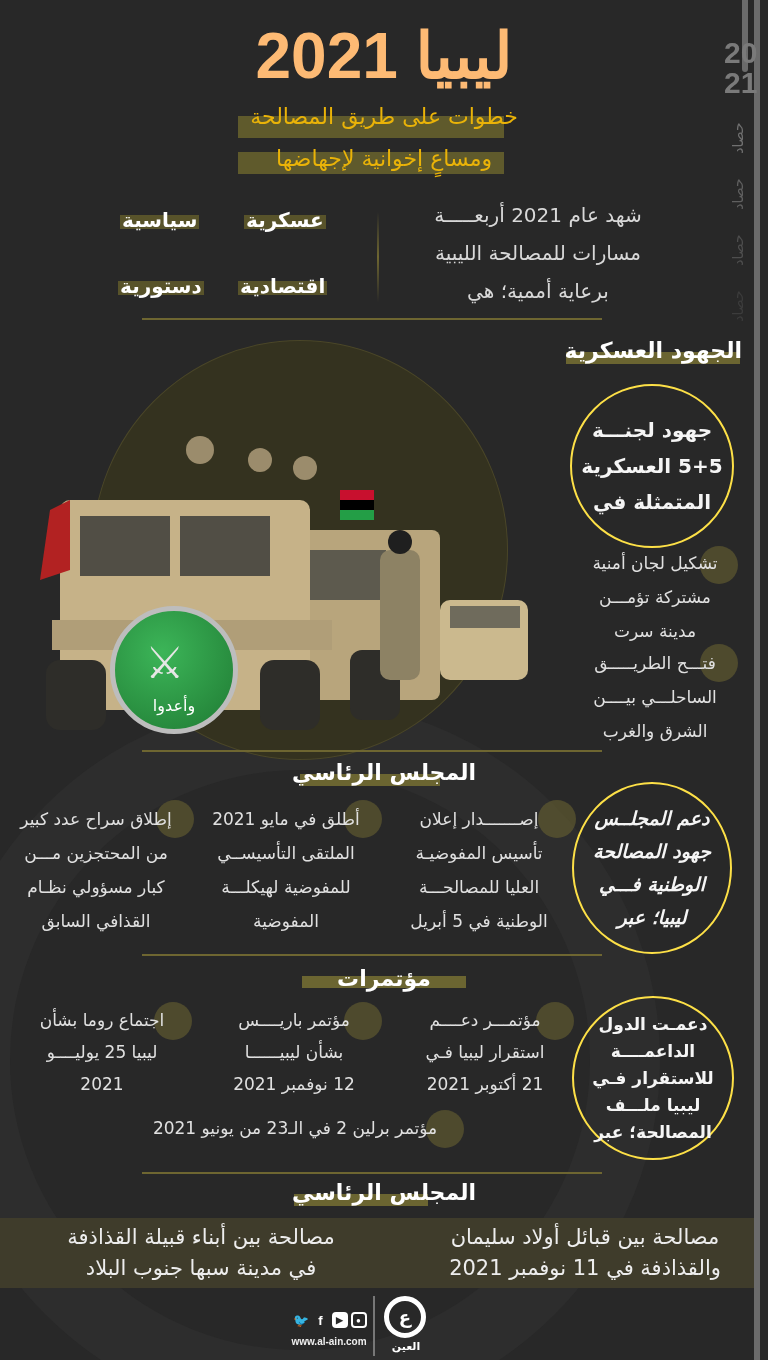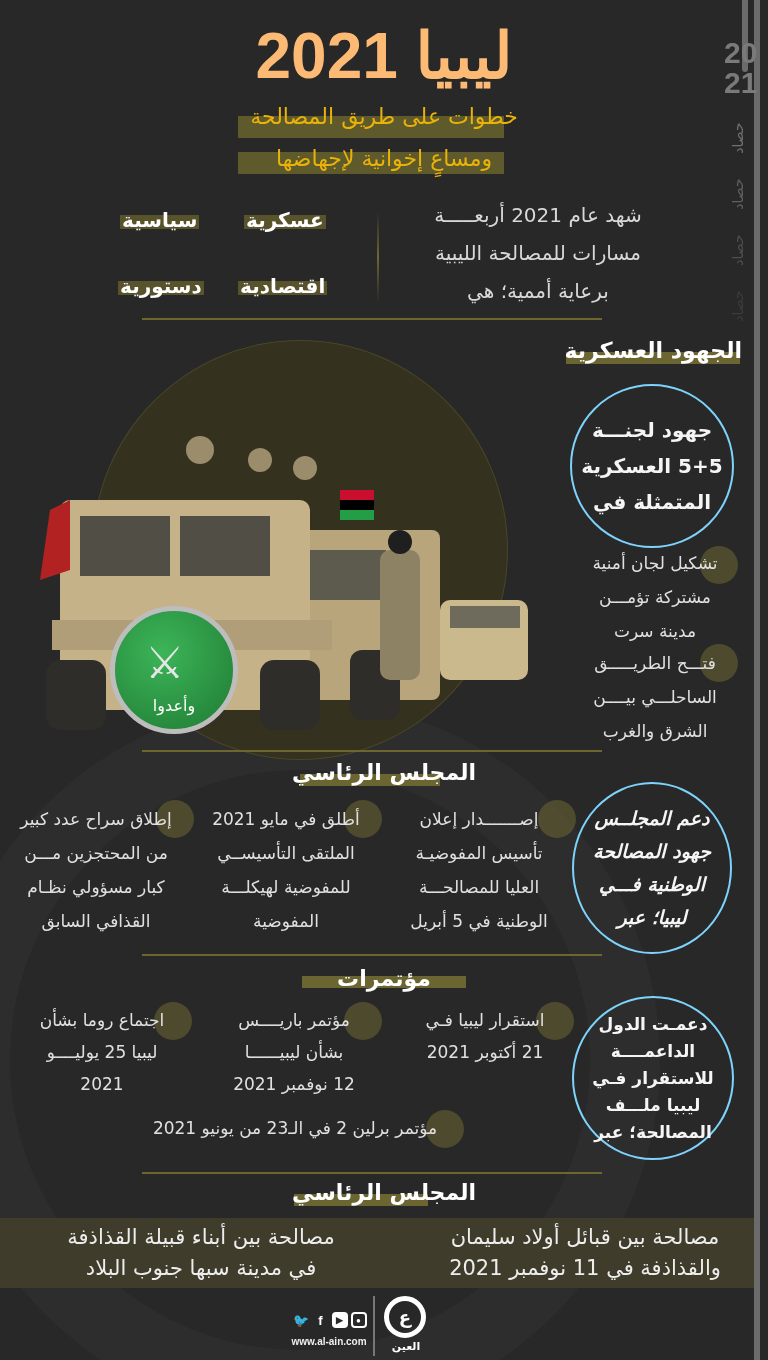--- a/index.html
+++ b/index.html
@@ -22,21 +22,21 @@
 
     .intro { position: absolute; left: 408px; top: 196px; width: 260px; text-align: center; font-size: 20px; line-height: 38px; color: #d8d8d8; }
     .vdiv { position: absolute; left: 377px; top: 212px; width: 2px; height: 90px; background: linear-gradient(#282828, #6e6631, #282828); }
     .tag { position: absolute; font-size: 20px; font-weight: bold; color: #ffffff; padding: 0 2px; background: linear-gradient(to bottom, transparent 30%, #58532a 30%, #58532a 88%, transparent 88%); }
 
     .hline { position: absolute; left: 142px; width: 460px; height: 2px; background: #6e6631; }
 
     .sec-title { position: absolute; font-size: 22px; font-weight: bold; color: #ffffff; white-space: nowrap; }
     .sec-hl { position: absolute; height: 12px; background: #6b6531; }
 
-    .circle { position: absolute; border: 2px solid #7dd3fc; border-radius: 50%; display: flex; align-items: center; justify-content: center; text-align: center; color: #f5f5f5; }
+    .circle { position: absolute; border: 2px solid #fde047; border-radius: 50%; display: flex; align-items: center; justify-content: center; text-align: center; color: #f5f5f5; }
     .bullet { position: absolute; width: 38px; height: 38px; border-radius: 50%; background: rgba(110,102,49,0.55); }
     .txt { position: absolute; text-align: center; font-size: 17px; line-height: 34px; color: #e0e0e0; }
 
     .photo-bg { position: absolute; left: 92px; top: 340px; width: 416px; height: 420px; border-radius: 50%; background: #34321f; border: 1px solid #4a4628; }
 
     .band { position: absolute; left: 0; top: 1218px; width: 754px; height: 70px; background: #3f3c2b; }
     .band-text { position: absolute; top: 1222px; text-align: center; font-size: 21px; line-height: 31px; color: #ededed; }
 
     .footer-div { position: absolute; left: 373px; top: 1296px; width: 2px; height: 60px; background: #777; }
     .social { position: absolute; left: 290px; top: 1312px; width: 80px; display: flex; gap: 3px; direction: ltr; justify-content: center; }
@@ -181,20 +181,21 @@
     <div>دعمـت الدول</div>
     <div>الداعمــــة</div>
     <div>للاستقرار فـي</div>
     <div>ليبيا ملـــف</div>
     <div>المصالحة؛ عبر</div>
   </div>
 </div>
 
 <div class="bullet" style="left:536px; top:1002px;"></div>
 <div class="txt" style="left:404px; top:1004px; width:162px; line-height:32px;">
+  <div>مؤتمـــر دعــــم</div>
   <div>استقرار ليبيا فـي</div>
   <div>21 أكتوبر 2021</div>
 </div>
 <div class="bullet" style="left:344px; top:1002px;"></div>
 <div class="txt" style="left:214px; top:1004px; width:160px; line-height:32px;">
   <div>مؤتمر باريــــس</div>
   <div>بشأن ليبيــــــا</div>
   <div>12 نوفمبر 2021</div>
 </div>
 <div class="bullet" style="left:154px; top:1002px;"></div>

